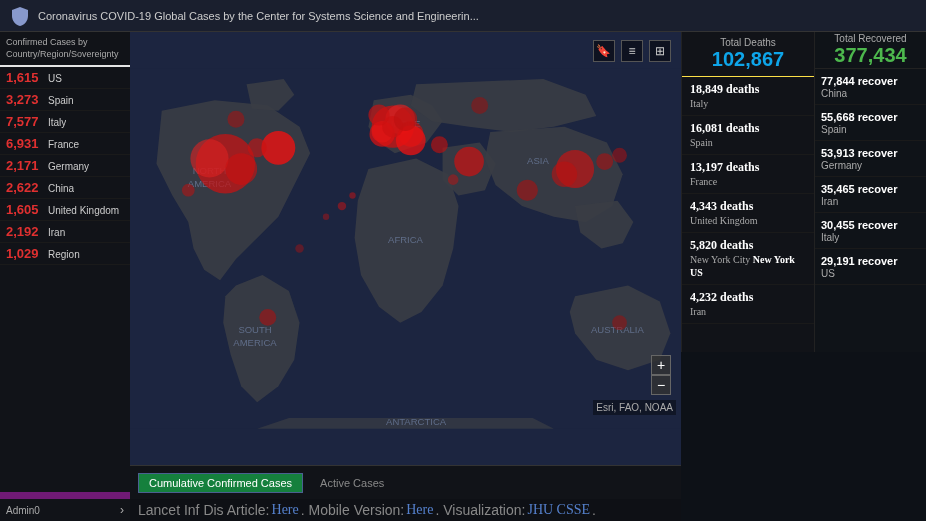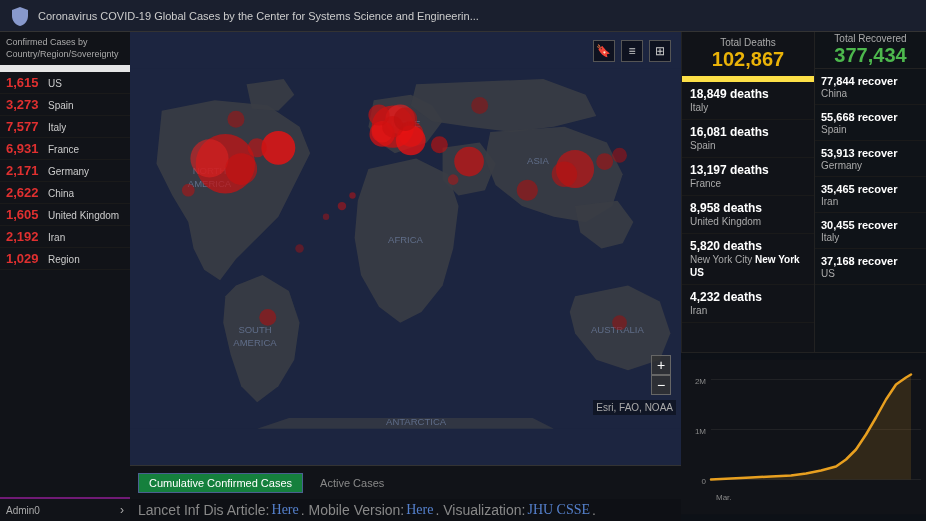--- a/index.html
+++ b/index.html
@@ -64,21 +64,21 @@
     #sidebar .total-confirmed .value {
       font-size: 26px;
       font-weight: bold;
       color: #e03030;
       line-height: 1.1;
     }
     #sidebar .confirmed-label {
       padding: 5px 6px;
       font-size: 9px;
       color: #aaa;
-      border-bottom: 7px solid #e5e5e5;
+      border-bottom: 2px solid #e5e5e5;
       line-height: 1.3;
     }
     #sidebar .country-list {
       flex: 1;
       overflow: hidden;
     }
     #sidebar .country-item {
       display: flex;
       align-items: baseline;
       padding: 3px 6px;
@@ -97,21 +97,21 @@
       color: #ccc;
       font-size: 10px;
       white-space: nowrap;
       overflow: hidden;
     }
     #sidebar .bottom-bar {
       padding: 4px 6px;
       display: flex;
       align-items: center;
       justify-content: space-between;
-      border-top: 2px solid #701a75;
+      border-top: 7px solid #701a75;
       margin-top: 37px;
     }
     #sidebar .bottom-bar .admin {
       font-size: 10px;
       color: #aaa;
     }
     #sidebar .bottom-bar .arrow {
       font-size: 12px;
       color: #aaa;
     }
@@ -259,35 +259,36 @@
 
     #deaths-panel {
       width: 133px;
       background: #111318;
       border-left: 1px solid #222;
       display: flex;
       flex-direction: column;
     }
     #deaths-panel .panel-header {
       padding: 5px 20px;
-      border-bottom: 6px solid #fde047;
+      border-bottom: 1px solid #fde047;
       text-align: center;
     }
     #deaths-panel .panel-header .label {
       font-size: 10px;
       color: #aaa;
     }
     #deaths-panel .panel-header .value {
       font-size: 20px;
       font-weight: bold;
-      color: #eab308;
+      color: #0ea5e9;
     }
     #deaths-panel .death-item {
       padding: 5px 8px;
       border-bottom: 1px solid #1a1a1a;
+      font-family: Liberation Serif, serif;
     }
     #deaths-panel .death-item .count {
       font-size: 12px;
       font-weight: bold;
       color: #fff;
     }
     #deaths-panel .death-item .desc {
       font-size: 10px;
       color: #aaa;
       line-height: 1.3;
@@ -542,21 +543,21 @@
     </div>
             <div class="death-item">
       <span class="count">16,081 deaths</span>
       <div class="desc">Spain</div>
     </div>
             <div class="death-item">
       <span class="count">13,197 deaths</span>
       <div class="desc">France</div>
     </div>
             <div class="death-item">
-      <span class="count">8,958 deaths</span>
+      <span class="count">4,343 deaths</span>
       <div class="desc">United Kingdom</div>
     </div>
             <div class="death-item">
       <span class="count">5,820 deaths</span>
       <div class="desc">New York City <strong>New York US</strong></div>
     </div>
             <div class="death-item">
       <span class="count">4,232 deaths</span>
       <div class="desc">Iran</div>
     </div>
@@ -583,41 +584,22 @@
     </div>
             <div class="recover-item">
       <span class="count">35,465 recover</span>
       <div class="desc">Iran</div>
     </div>
             <div class="recover-item">
       <span class="count">30,455 recover</span>
       <div class="desc">Italy</div>
     </div>
             <div class="recover-item">
-      <span class="count">37,168 recover</span>
+      <span class="count">29,191 recover</span>
       <div class="desc">US</div>
     </div>
           </div>
       </div>
     </div>
 
-    <div id="right-chart">
-      <svg id="chart-svg" viewBox="0 0 245 155" preserveAspectRatio="xMidYMid meet">
-        <rect width="245" height="155" fill="#111318"></rect>
-
-        <line x1="30" y1="20" x2="240" y2="20" stroke="#333" stroke-width="0.5"></line>
-        <line x1="30" y1="70" x2="240" y2="70" stroke="#333" stroke-width="0.5"></line>
-        <line x1="30" y1="120" x2="240" y2="120" stroke="#333" stroke-width="0.5"></line>
-
-        <text x="25" y="24" fill="#888" font-size="8" text-anchor="end">2M</text>
-        <text x="25" y="74" fill="#888" font-size="8" text-anchor="end">1M</text>
-        <text x="25" y="124" fill="#888" font-size="8" text-anchor="end">0</text>
-
-        <text x="35" y="140" fill="#888" font-size="8">Mar.</text>
-
-        <polyline points="30,120 50,119 70,118 90,117 110,116 125,114 140,111 155,107 165,100 175,90 185,75 195,58 205,40 215,25 225,18 230,15" fill="none" stroke="#e8a020" stroke-width="2.5" stroke-linejoin="round" stroke-linecap="round"></polyline>
-
-        <polygon points="30,120 50,119 70,118 90,117 110,116 125,114 140,111 155,107 165,100 175,90 185,75 195,58 205,40 215,25 225,18 230,15 230,120" fill="#e8a020" opacity="0.15"></polygon>
-      </svg>
-    </div>
   </div>
 
 </div>
 
 </body></html>

